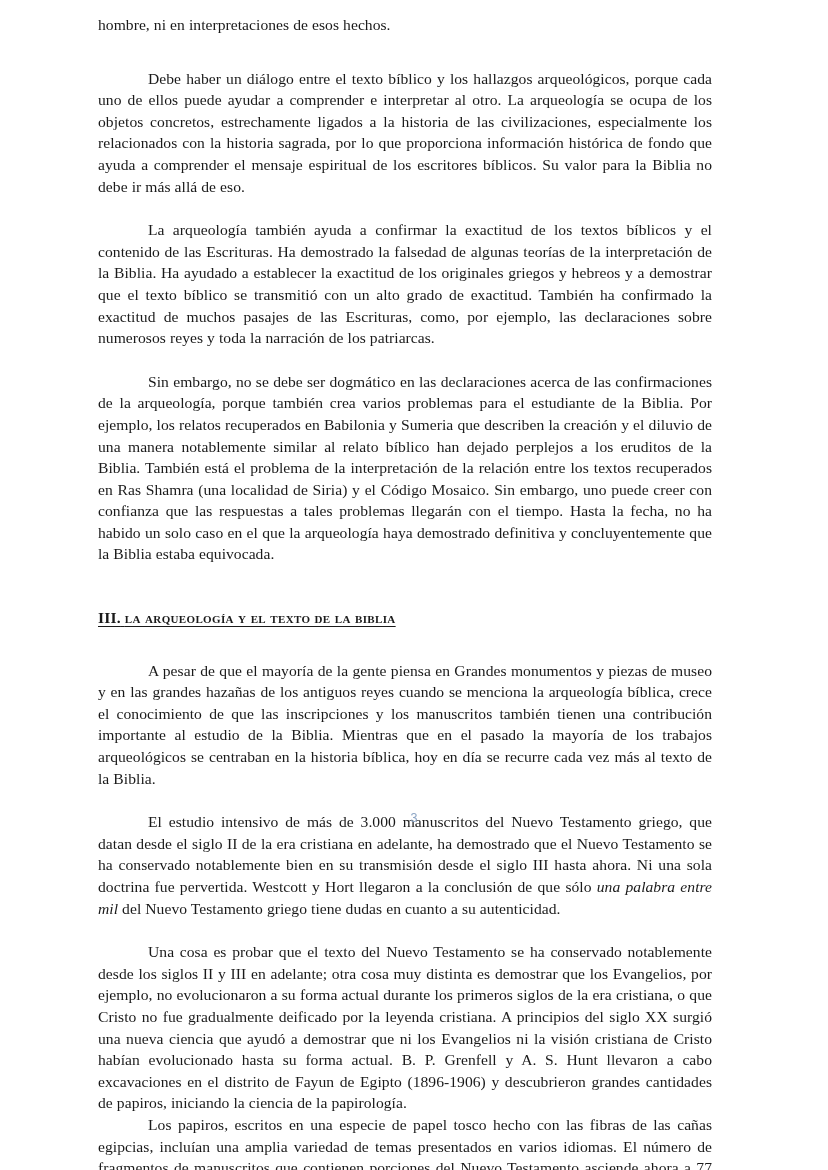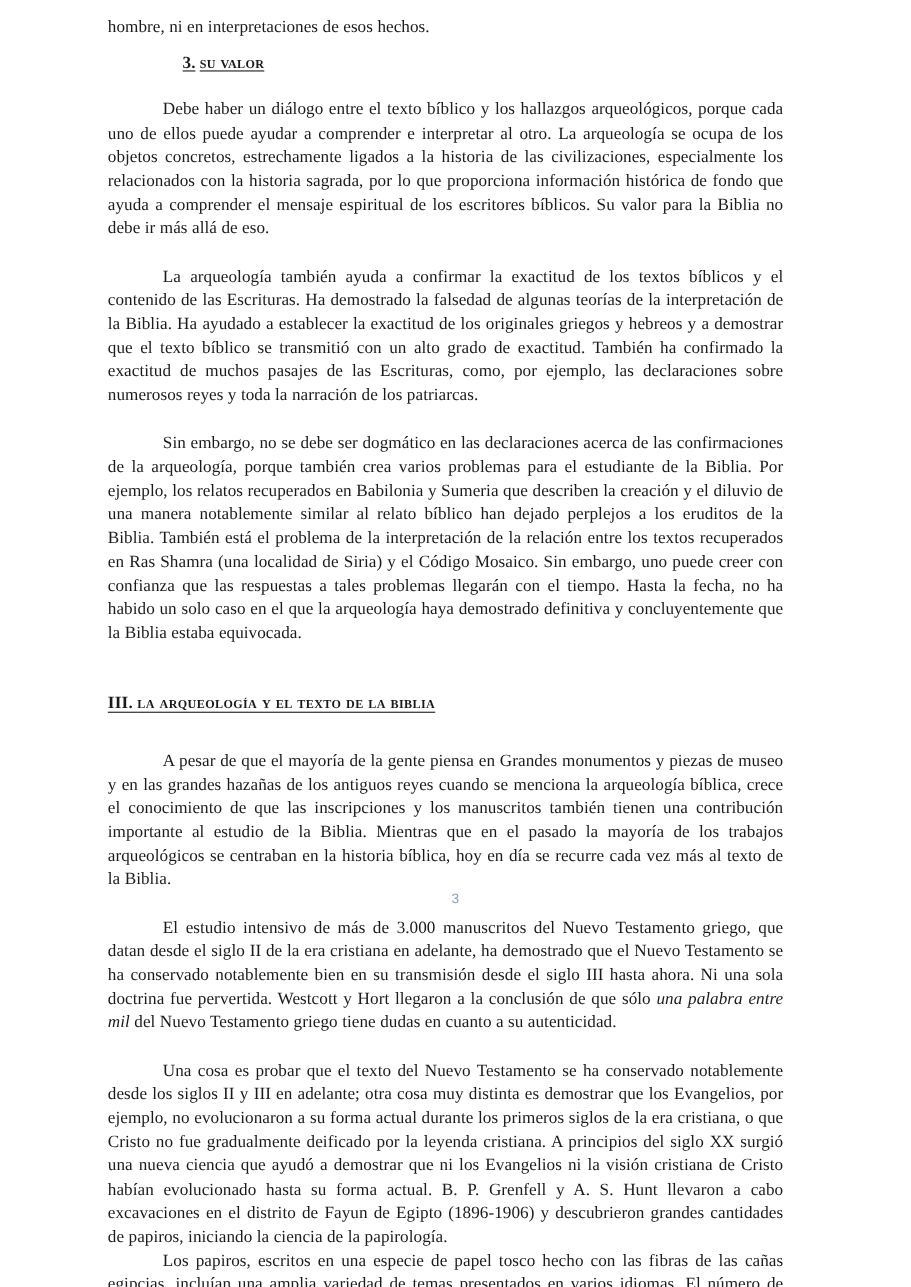--- a/index.html
+++ b/index.html
@@ -122,23 +122,20 @@
 </head>
 <body>
 
 <div class="page">
   <div class="content">
 
     <p class="para noindent">hombre, ni en interpretaciones de esos hechos.</p>
 
     <div class="gap-sm"></div>
 
-    <div class="heading-sub">
-      <span class="num">3.</span><span>&nbsp;</span><span class="title">Su valor</span>
-    </div>
 
     <div class="gap-md"></div>
 
     <p class="para indent">Debe haber un diálogo entre el texto bíblico y los hallazgos arqueológicos, porque cada uno de ellos puede ayudar a comprender e interpretar al otro. La arqueología se ocupa de los objetos concretos, estrechamente ligados a la historia de las civilizaciones, especialmente los relacionados con la historia sagrada, por lo que proporciona información histórica de fondo que ayuda a comprender el mensaje espiritual de los escritores bíblicos. Su valor para la Biblia no debe ir más allá de eso.</p>
 
     <div class="gap-lg"></div>
 
     <p class="para indent">La arqueología también ayuda a confirmar la exactitud de los textos bíblicos y el contenido de las Escrituras. Ha demostrado la falsedad de algunas teorías de la interpretación de la Biblia. Ha ayudado a establecer la exactitud de los originales griegos y hebreos y a demostrar que el texto bíblico se transmitió con un alto grado de exactitud. También ha confirmado la exactitud de muchos pasajes de las Escrituras, como, por ejemplo, las declaraciones sobre numerosos reyes y toda la narración de los patriarcas.</p>
 
     <div class="gap-lg"></div>

